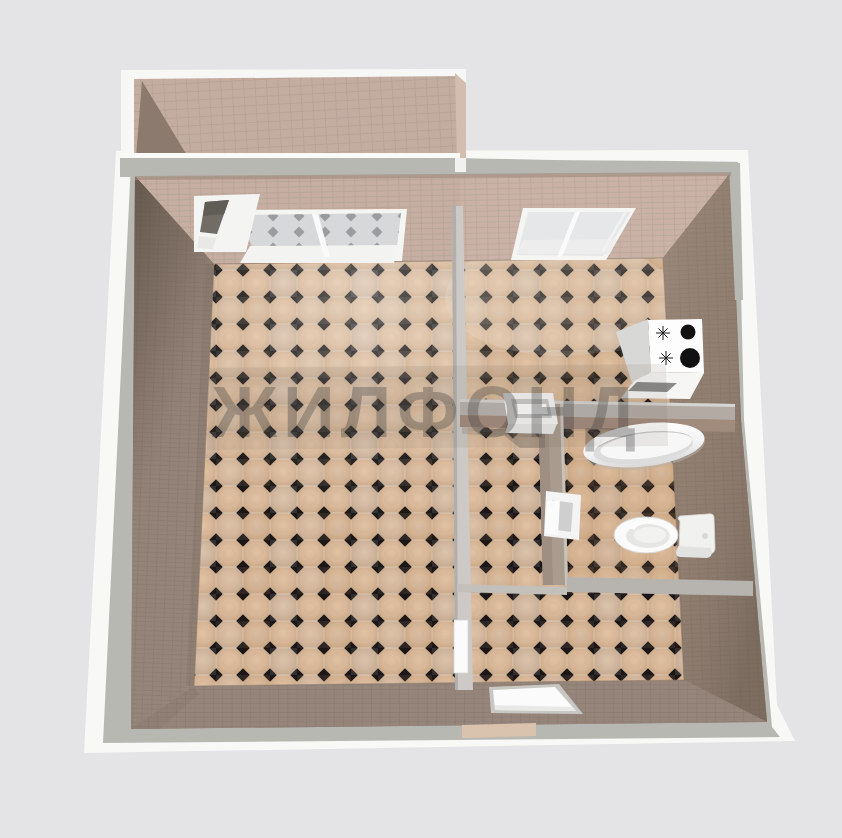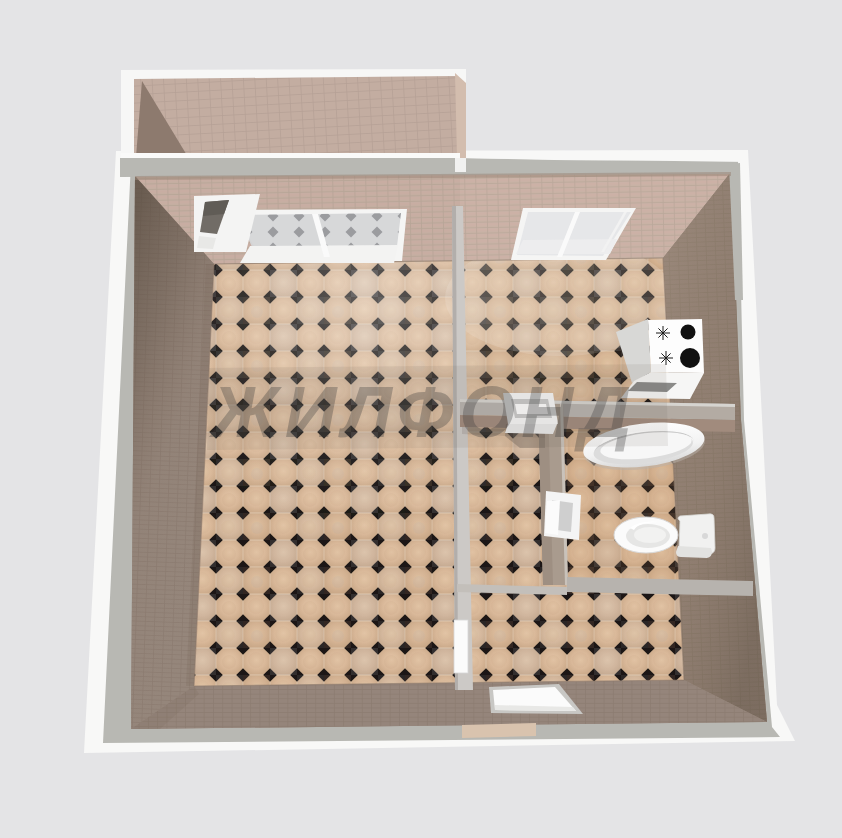--- a/index.html
+++ b/index.html
@@ -1,17 +1,17 @@
 <!DOCTYPE html>
 <html><head>
 <meta charset="utf-8">
 <style>
   html,body{margin:0;padding:0;background:#e4e4e6;}
   #stage{position:relative;width:842px;height:838px;overflow:hidden;
-    font-family:"Liberation Sans", sans-serif;font-style:italic;}
+    font-family:"Liberation Sans", sans-serif;}
 </style>
 </head>
 <body>
 
 <div id="stage">
 <svg width="842" height="838" viewBox="0 0 842 838">
 <defs>
 
   <radialGradient id="og" cx="50%" cy="45%" r="65%">
     <stop offset="0%" stop-color="#e5c8a9"></stop>

